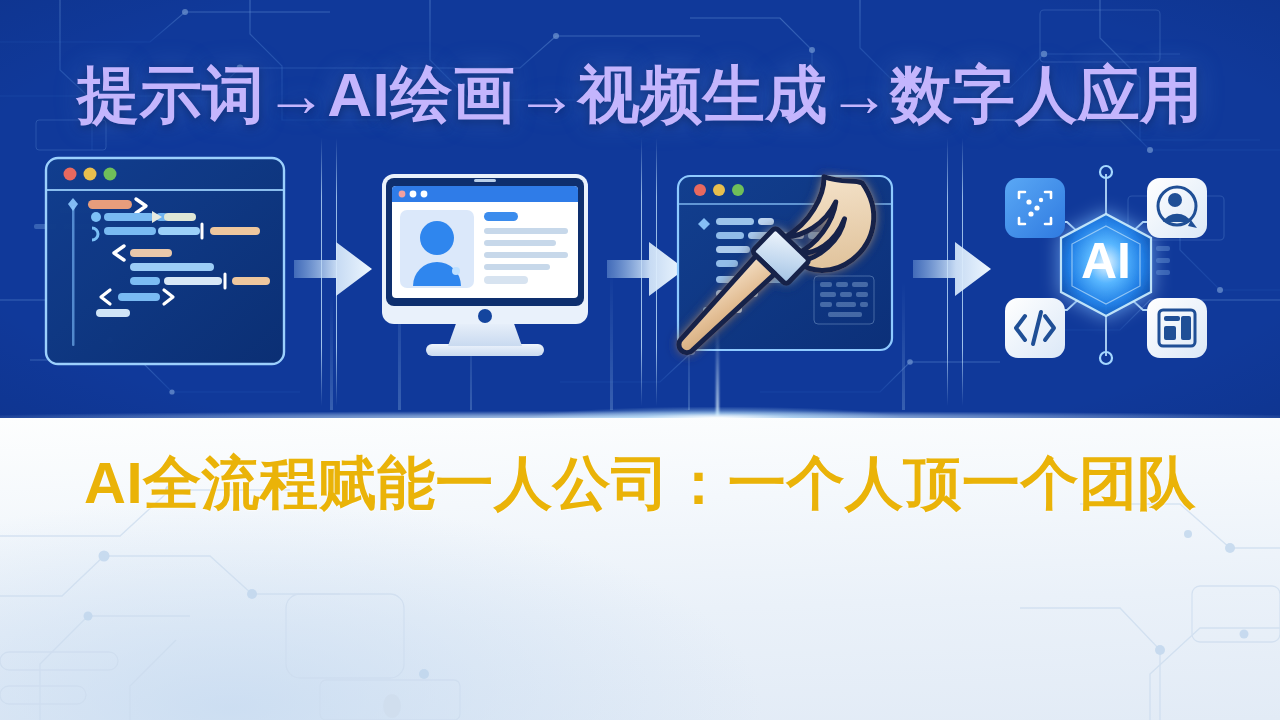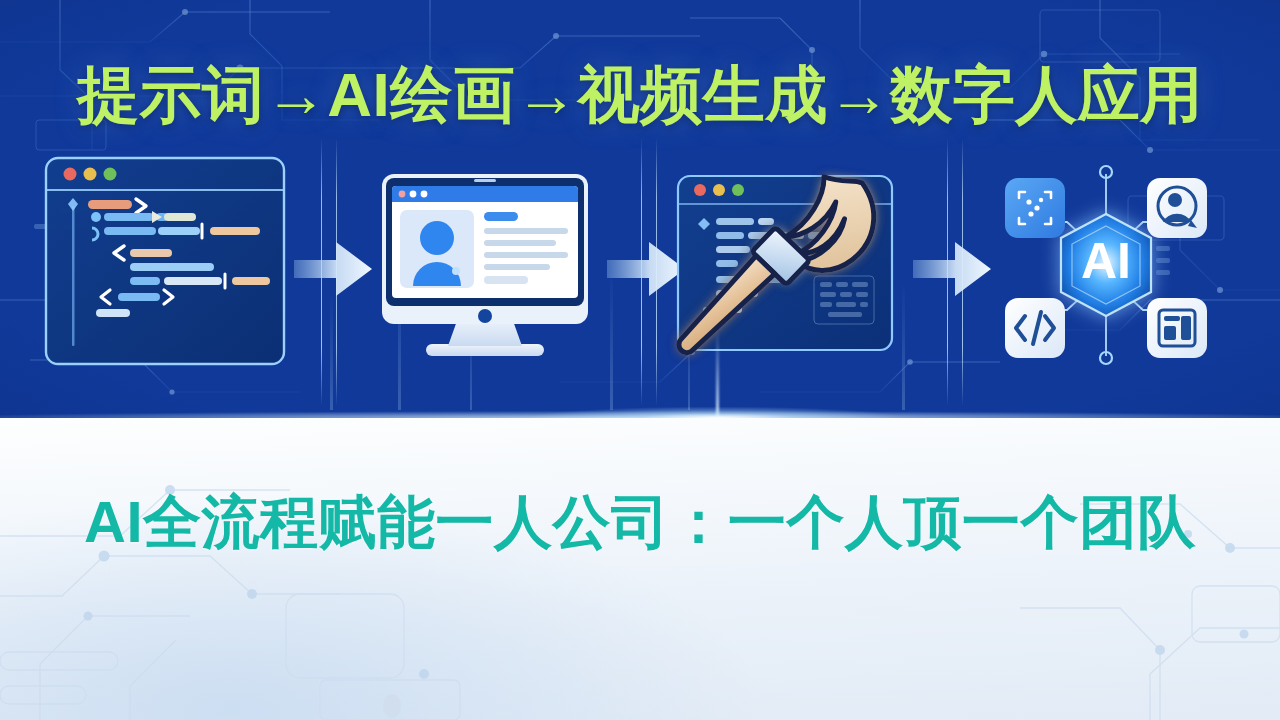--- a/index.html
+++ b/index.html
@@ -48,25 +48,25 @@
       radial-gradient(ellipse 760px 300px at 18% 96%, rgba(196,217,240,.75) 0%, rgba(210,228,246,0) 70%),
       linear-gradient(178deg,#fdfefe 0%,#f4f8fc 30%,#eaf1f9 62%,#e2ebf6 100%);
   }
 
   
   .title{
     position:absolute;width:100%;text-align:center;
     font-weight:700;letter-spacing:.5px;white-space:nowrap;
   }
   #title-top{
-    top:57px;font-size:62px;line-height:76px;color:#bef264;
+    top:57px;font-size:62px;line-height:76px;color:#c4b5fd;
     text-shadow:0 2px 10px rgba(2,22,70,.55), 0 0 26px rgba(120,180,255,.35);
   }
   #title-bottom{
-    top:486px;font-size:58px;line-height:72px;color:#14b8a6;
+    top:447px;font-size:58px;line-height:72px;color:#eab308;
     text-shadow:0 1px 2px rgba(255,255,255,.6);
   }
 
   
   .pane{position:absolute;top:150px;width:250px;height:230px;}
   #pane-0{left:40px;}
   #pane-1{left:358px;}
   #pane-2{left:668px;}
   #pane-3{left:975px;}
 

